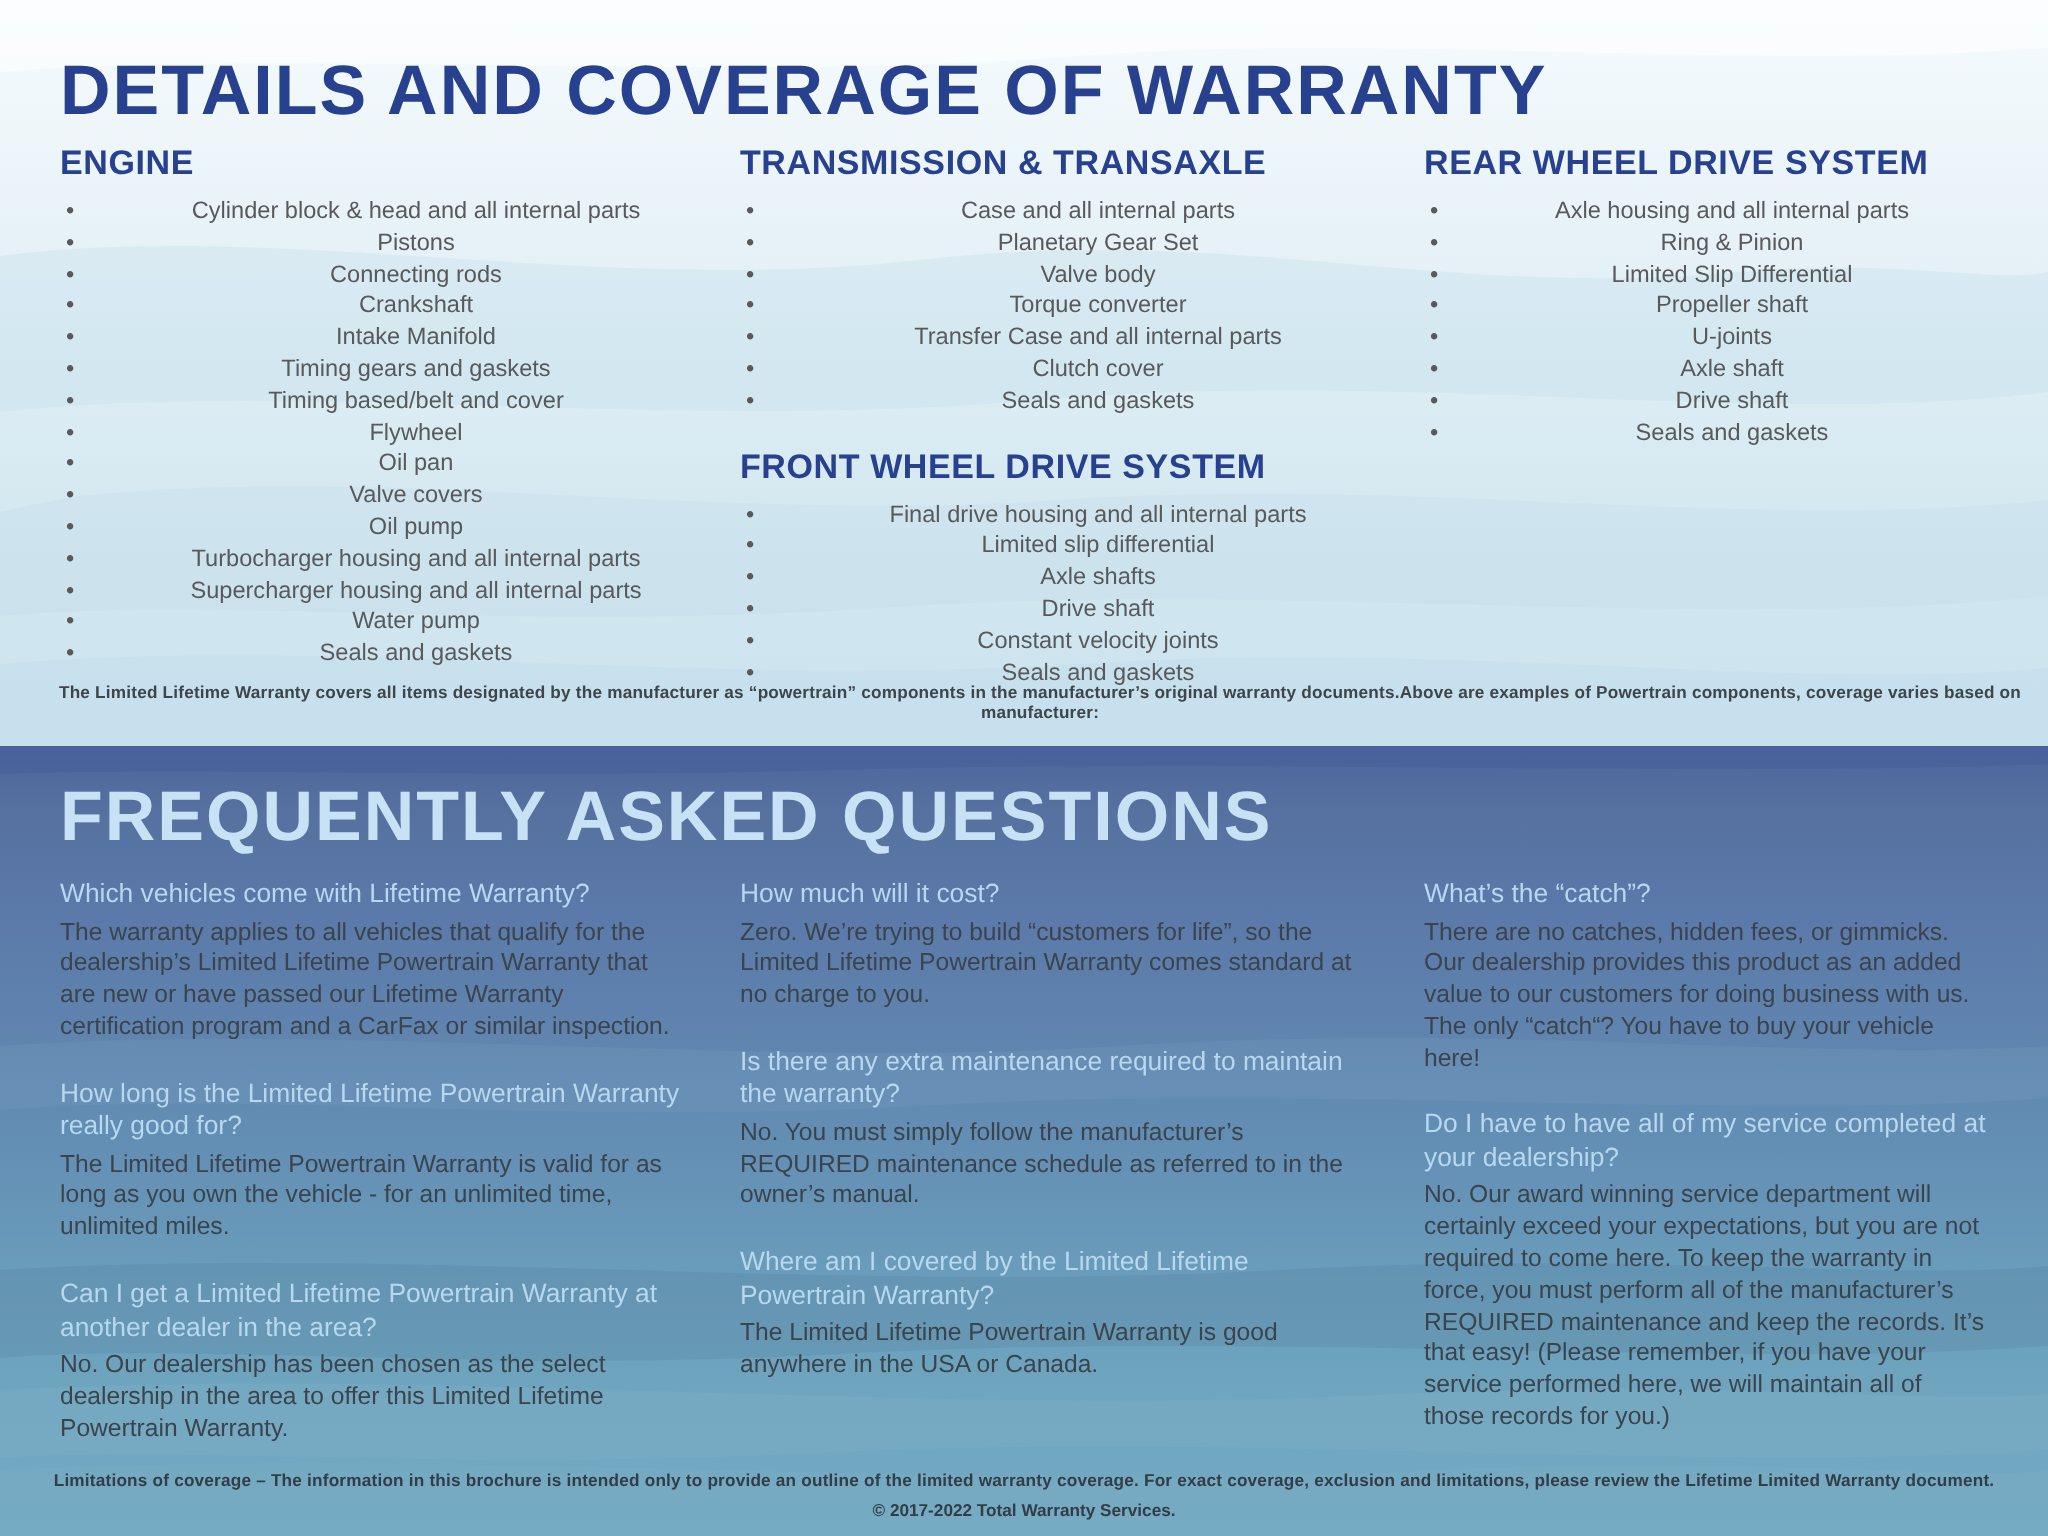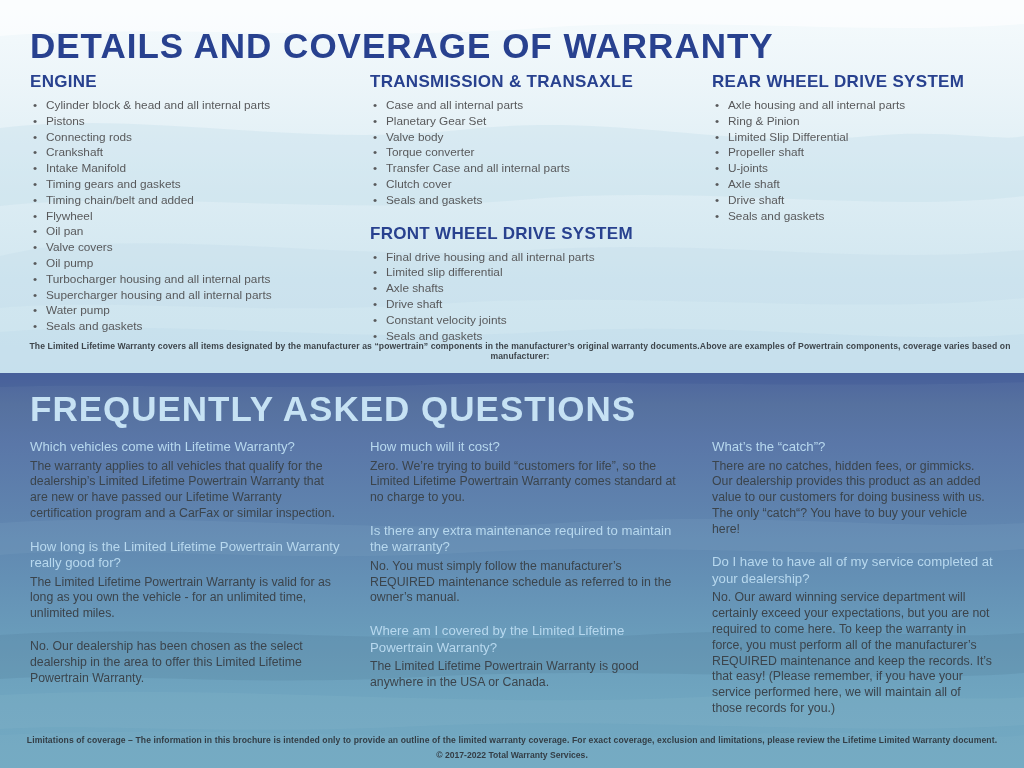--- a/index.html
+++ b/index.html
@@ -26,21 +26,21 @@
     display:flex;
   }
   .cov-col-1 { width:340px; }
   .cov-col-2 { width:342px; }
   .cov-col-3 { flex:1; }
   .cov-block { margin-bottom:15px; }
   .section-heading {
     font-size:17px; font-weight:bold; color:#28418f;
     letter-spacing:0.3px; margin-bottom:6px;
   }
-  .cov-list { list-style:none; }
+  .cov-list { list-style:none;text-align:center; }
   .cov-list li {
     position:relative; padding-left:16px;
     font-size:11.8px; line-height:15.8px; color:#58595b;
   }
   .cov-list li::before {
     content:"\2022"; position:absolute; left:3px; top:0;
     color:#58595b; font-size:11.8px;
   }
   .cov-footnote {
     position:absolute; left:0; bottom:12px; width:100%;
@@ -100,21 +100,21 @@
       <div class="cov-col-1">
           <div class="cov-block">
             <h2 class="section-heading">ENGINE</h2>
             <ul class="cov-list">
               <li>Cylinder block &amp; head and all internal parts</li>
               <li>Pistons</li>
               <li>Connecting rods</li>
               <li>Crankshaft</li>
               <li>Intake Manifold</li>
               <li>Timing gears and gaskets</li>
-              <li>Timing chain/belt and added</li>
+              <li>Timing based/belt and cover</li>
               <li>Flywheel</li>
               <li>Oil pan</li>
               <li>Valve covers</li>
               <li>Oil pump</li>
               <li>Turbocharger housing and all internal parts</li>
               <li>Supercharger housing and all internal parts</li>
               <li>Water pump</li>
               <li>Seals and gaskets</li>
             </ul>
           </div>
@@ -179,20 +179,21 @@
       <div class="faq-col-0">
           <div class="qa-block">
             <div class="faq-q">Which vehicles come with Lifetime Warranty?</div>
             <div class="faq-a">The warranty applies to all vehicles that qualify for the dealership’s Limited Lifetime Powertrain Warranty that are new or have passed our Lifetime Warranty certification program and a CarFax or similar inspection.</div>
           </div>
           <div class="qa-block">
             <div class="faq-q">How long is the Limited Lifetime Powertrain Warranty really good for?</div>
             <div class="faq-a">The Limited Lifetime Powertrain Warranty is valid for as long as you own the vehicle - for an unlimited time, unlimited miles.</div>
           </div>
           <div class="qa-block">
+            <div class="faq-q">Can I get a Limited Lifetime Powertrain Warranty at another dealer in the area?</div>
             <div class="faq-a">No. Our dealership has been chosen as the select dealership in the area to offer this Limited Lifetime Powertrain Warranty.</div>
           </div>
         </div>
       <div class="faq-col-1">
           <div class="qa-block">
             <div class="faq-q">How much will it cost?</div>
             <div class="faq-a">Zero. We’re trying to build “customers for life”, so the Limited Lifetime Powertrain Warranty comes standard at no charge to you.</div>
           </div>
           <div class="qa-block">
             <div class="faq-q">Is there any extra maintenance required to maintain the warranty?</div>

